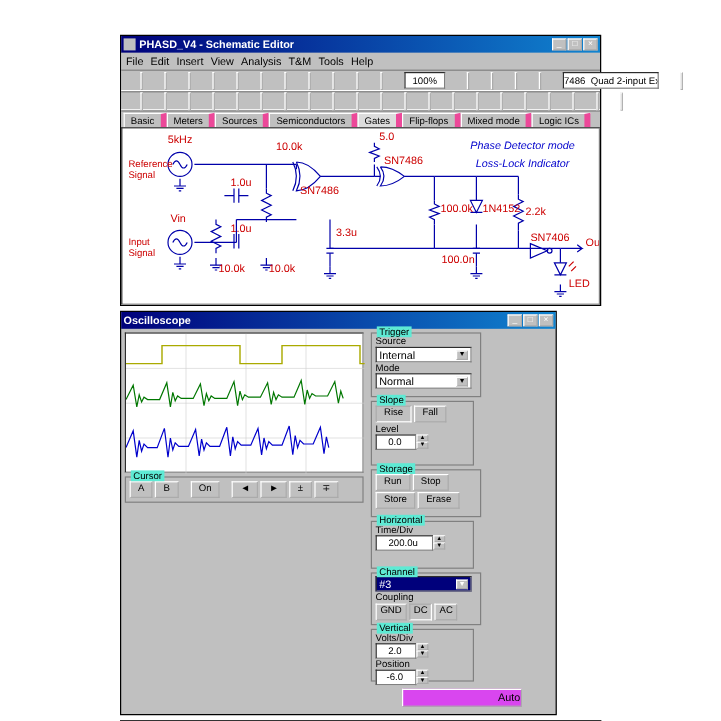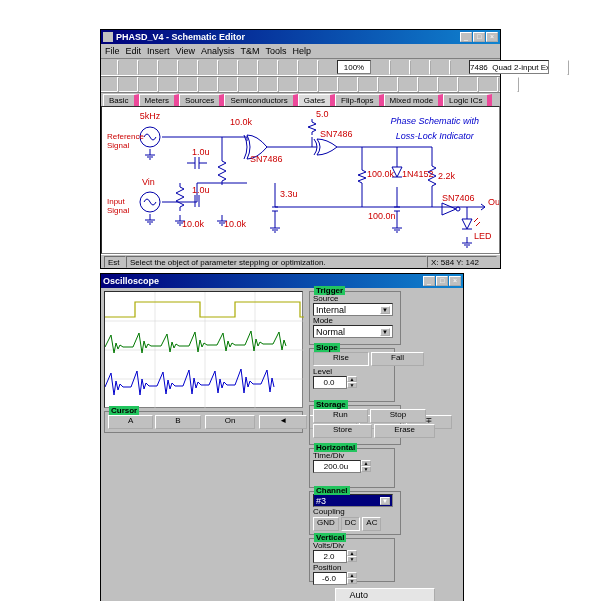--- a/index.html
+++ b/index.html
@@ -28,33 +28,33 @@
 .statusbar { background: #c0c0c0; height: 14px; display: flex; align-items: center; padding: 0 3px; border-top: 1px solid #fff; }
 .status-cell { border: 1px inset #c0c0c0; padding: 0 3px; height: 12px; line-height: 12px; font-size: 8px; }
 
 
 .osc-window { width: 364px; margin-top: 4px; border: 1px solid #000; background: #c0c0c0; }
 .osc-body { display: flex; }
 .osc-left { width: 205px; padding: 3px; }
 .osc-scope { width: 199px; height: 117px; background: #fff; border: 1px inset #808080; position: relative; }
 .osc-right { flex: 1; padding: 3px; display: flex; flex-wrap: wrap; gap: 3px; }
 .group { border: 1px solid #808080; padding: 2px 3px 3px; position: relative; }
-.group-title { position: absolute; top: -6px; left: 4px; background: #22c55e; padding: 0 2px; font-size: 8px; font-weight: bold; }
+.group-title { position: absolute; top: -6px; left: 4px; background: #5eead4; padding: 0 2px; font-size: 8px; font-weight: normal; }
 .fld-row { display: flex; align-items: center; gap: 2px; margin: 1px 0; }
 .fld-label { font-size: 8px; min-width: 30px; }
 .combo { background: #fff; border: 1px inset #808080; height: 13px; font-size: 8px; padding: 0 2px; display: flex; align-items: center; justify-content: space-between; cursor: pointer; }
 .combo-arrow { width: 10px; background: #c0c0c0; border: 1px outset #fff; text-align: center; font-size: 6px; }
-.btn { background: #c0c0c0; border: 1px outset #fff; height: 14px; padding: 0 19px; cursor: pointer; font-size: 8px; }
+.btn { background: #c0c0c0; border: 1px outset #fff; height: 14px; padding: 0 6px; cursor: pointer; font-size: 8px; }
 .btn.pressed { border-style: inset; }
 .spin { display: flex; }
 .spin-input { width: 34px; height: 13px; background: #fff; border: 1px inset #808080; font-size: 8px; text-align: center; padding-right: 2px; }
 .spin-btns { display: flex; flex-direction: column; }
 .spin-btn { width: 10px; height: 6px; background: #c0c0c0; border: 1px outset #fff; font-size: 5px; line-height: 4px; text-align: center; cursor: pointer; }
 .cursor-row { border: 1px solid #808080; padding: 3px; margin-top: 3px; position: relative; display: flex; gap: 2px; }
-.auto-btn { margin: 3px auto; width: 100px; height: 15px; background: #e5e5e5; border: 1px outset #fff; cursor: pointer; text-align: left; line-height: 13px; padding-left: 14px; }
+.auto-btn { margin: 3px auto; width: 100px; height: 15px; background: #d946ef; border: 1px outset #fff; cursor: pointer; text-align: right; line-height: 13px; padding-left: 14px; }
 
 
 .pcb-panel { width: 401px; height: 120px; margin-top: 4px; background: #000; position: relative; border: 1px solid #333; overflow: hidden; }
 
 svg { display: block; }
 </style>
 </head>
 <body>
 
 <div class="container">
@@ -127,21 +127,21 @@
     <div class="tab">Meters</div>
     <div class="tab">Sources</div>
     <div class="tab">Semiconductors</div>
     <div class="tab active">Gates</div>
     <div class="tab">Flip-flops</div>
     <div class="tab">Mixed mode</div>
     <div class="tab">Logic ICs</div>
   </div>
   <div class="schematic-area">
     <div class="sch-title">
-      <span>Phase Schematic with</span><br><span>Loss-Lock Indicator</span>
+      <span>Phase Detector mode</span><br><span>Loss-Lock Indicator</span>
     </div>
     <div class="sch-label" style="left:5px;top:25px;line-height:9px">Reference<br>Signal</div>
     <div class="sch-label" style="left:5px;top:90px;line-height:9px">Input<br>Signal</div>
     <svg width="399" height="148">
       <g stroke="#00a" stroke-width="1" fill="none">
 
         <line x1="60" y1="30" x2="145" y2="30"></line>
             <line x1="120" y1="30" x2="120" y2="50"></line>
             <line x1="145" y1="30" x2="145" y2="34"></line>
         <line x1="60" y1="95" x2="95" y2="95"></line>
@@ -241,25 +241,20 @@
       <text x="336" y="72" fill="#c00" font-size="7">2.2k</text>
       <text x="148" y="55" fill="#c00" font-size="7">SN7486</text>
       <text x="218" y="30" fill="#c00" font-size="7">SN7486</text>
       <text x="300" y="70" fill="#c00" font-size="7">1N4152</text>
       <text x="340" y="94" fill="#c00" font-size="7">SN7406</text>
       <text x="372" y="132" fill="#c00" font-size="7">LED</text>
       <text x="386" y="98" fill="#c00" font-size="7">Out</text>
       <text x="40" y="78" fill="#c00" font-size="7">Vin</text>
     </svg>
   </div>
-  <div class="statusbar">
-    <div class="status-cell" style="width:22px">Est</div>
-    <div class="status-cell" style="flex:1">Select the object of parameter stepping or optimization.</div>
-    <div class="status-cell" style="width:70px">X: 584  Y: 142</div>
-  </div>
 </div>
 
 <div class="osc-window">
   <div class="titlebar">
     <div class="titlebar-text">Oscilloscope</div>
     <div class="titlebar-btns">
       <div class="titlebar-btn">_</div>
       <div class="titlebar-btn">□</div>
       <div class="titlebar-btn">×</div>
     </div>

